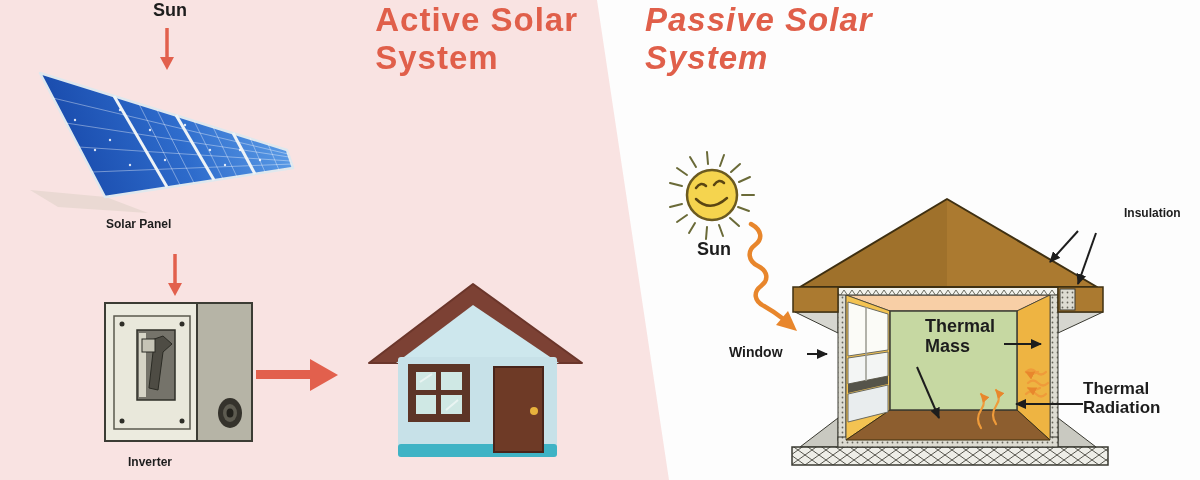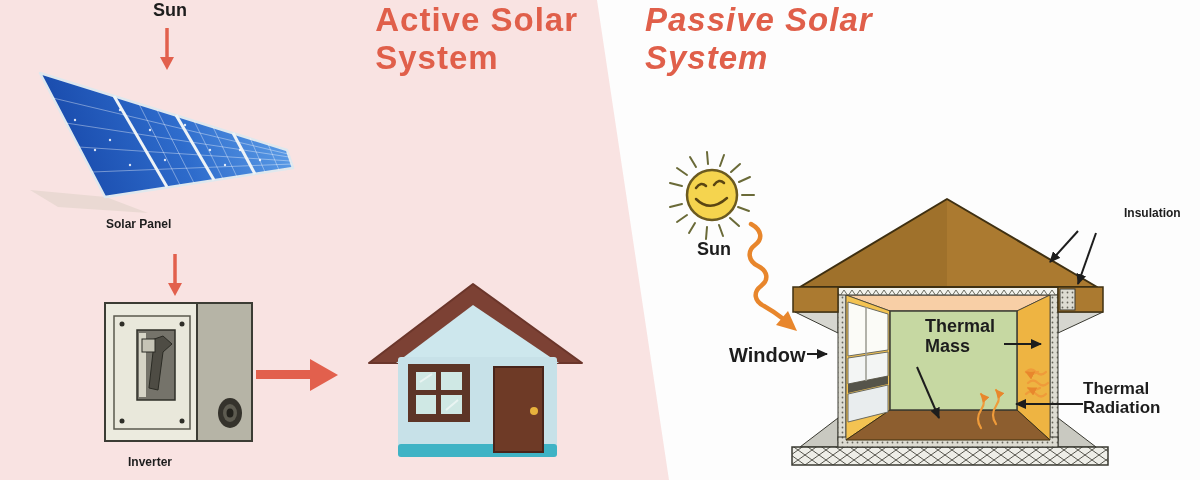--- a/index.html
+++ b/index.html
@@ -12,21 +12,21 @@
   .title{position:absolute;font-weight:700;font-size:33px;line-height:38px;
          letter-spacing:1px;color:#e05f4a;white-space:pre-line;top:1px;}
   #title-active{right:622px;}
   #title-passive{left:645px;text-align:left;font-style:italic;}
   .lbl{position:absolute;font-weight:700;color:#1d1d1d;white-space:pre-line;}
   #lbl-sun-a{left:146px;top:0px;width:48px;text-align:center;font-size:18px;}
   #lbl-solar-panel{left:106px;top:217px;font-size:12px;}
   #lbl-inverter{left:104px;top:455px;width:92px;text-align:center;font-size:12px;}
   #lbl-sun-p{left:692px;top:239px;width:44px;text-align:center;font-size:18px;}
   #lbl-insulation{left:1084px;top:206px;font-size:12px;margin-left:40px;}
-  #lbl-window{left:729px;top:344px;font-size:20px;}
+  #lbl-window{left:729px;top:344px;font-size:14px;}
   #lbl-thermal-mass{left:925px;top:317px;font-size:18px;line-height:19.5px;}
   #lbl-thermal-radiation{left:1083px;top:380px;font-size:17px;line-height:18.5px;}
 </style>
 </head>
 <body>
 
 <div id="stage">
   <div id="pink-wedge"></div>
 
   <svg id="art" width="1200" height="480" viewBox="0 0 1200 480">

